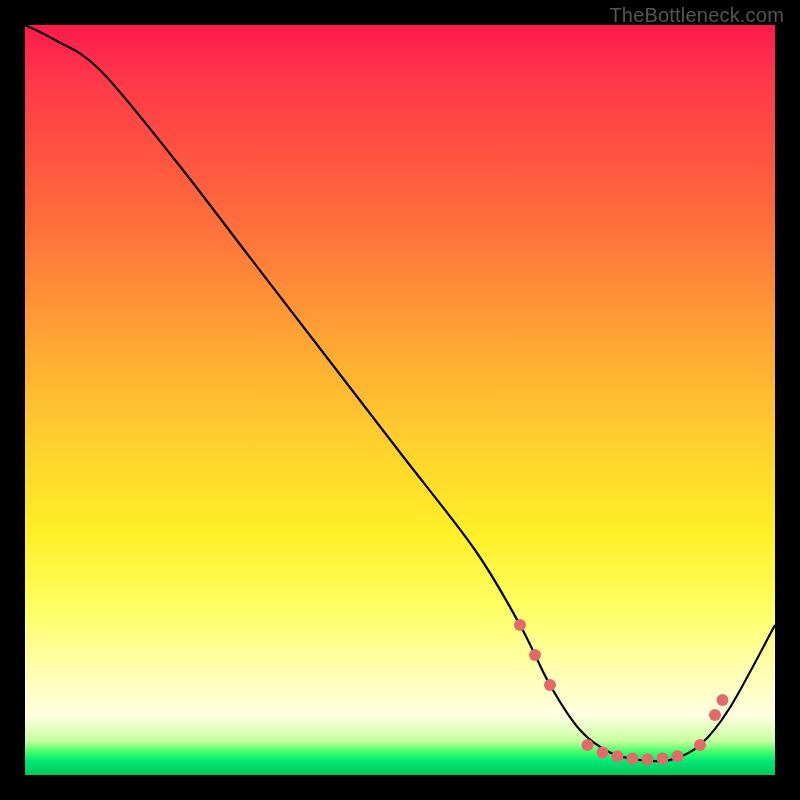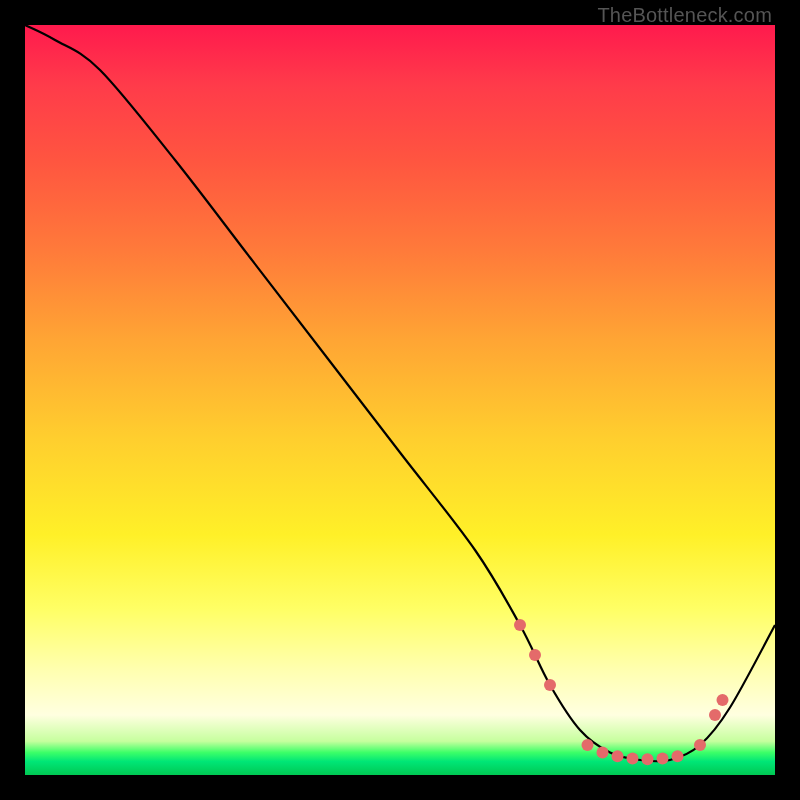--- a/index.html
+++ b/index.html
@@ -36,21 +36,21 @@
       #ffffe0 92%,
       #c6ff9e 95.5%,
       #3cff68 97%,
       #00e676 98.2%,
       #00c853 100%
     );
   }
   .watermark {
     position: absolute;
     top: 4px;
-    right: 28px;
+    right: 16px;
     color: #555;
     font-family: Arial, sans-serif;
     font-size: 20px;
     letter-spacing: 0.2px;
     user-select: none;
   }
   svg.curve {
     position: absolute;
     left: 0;
     top: 0;

